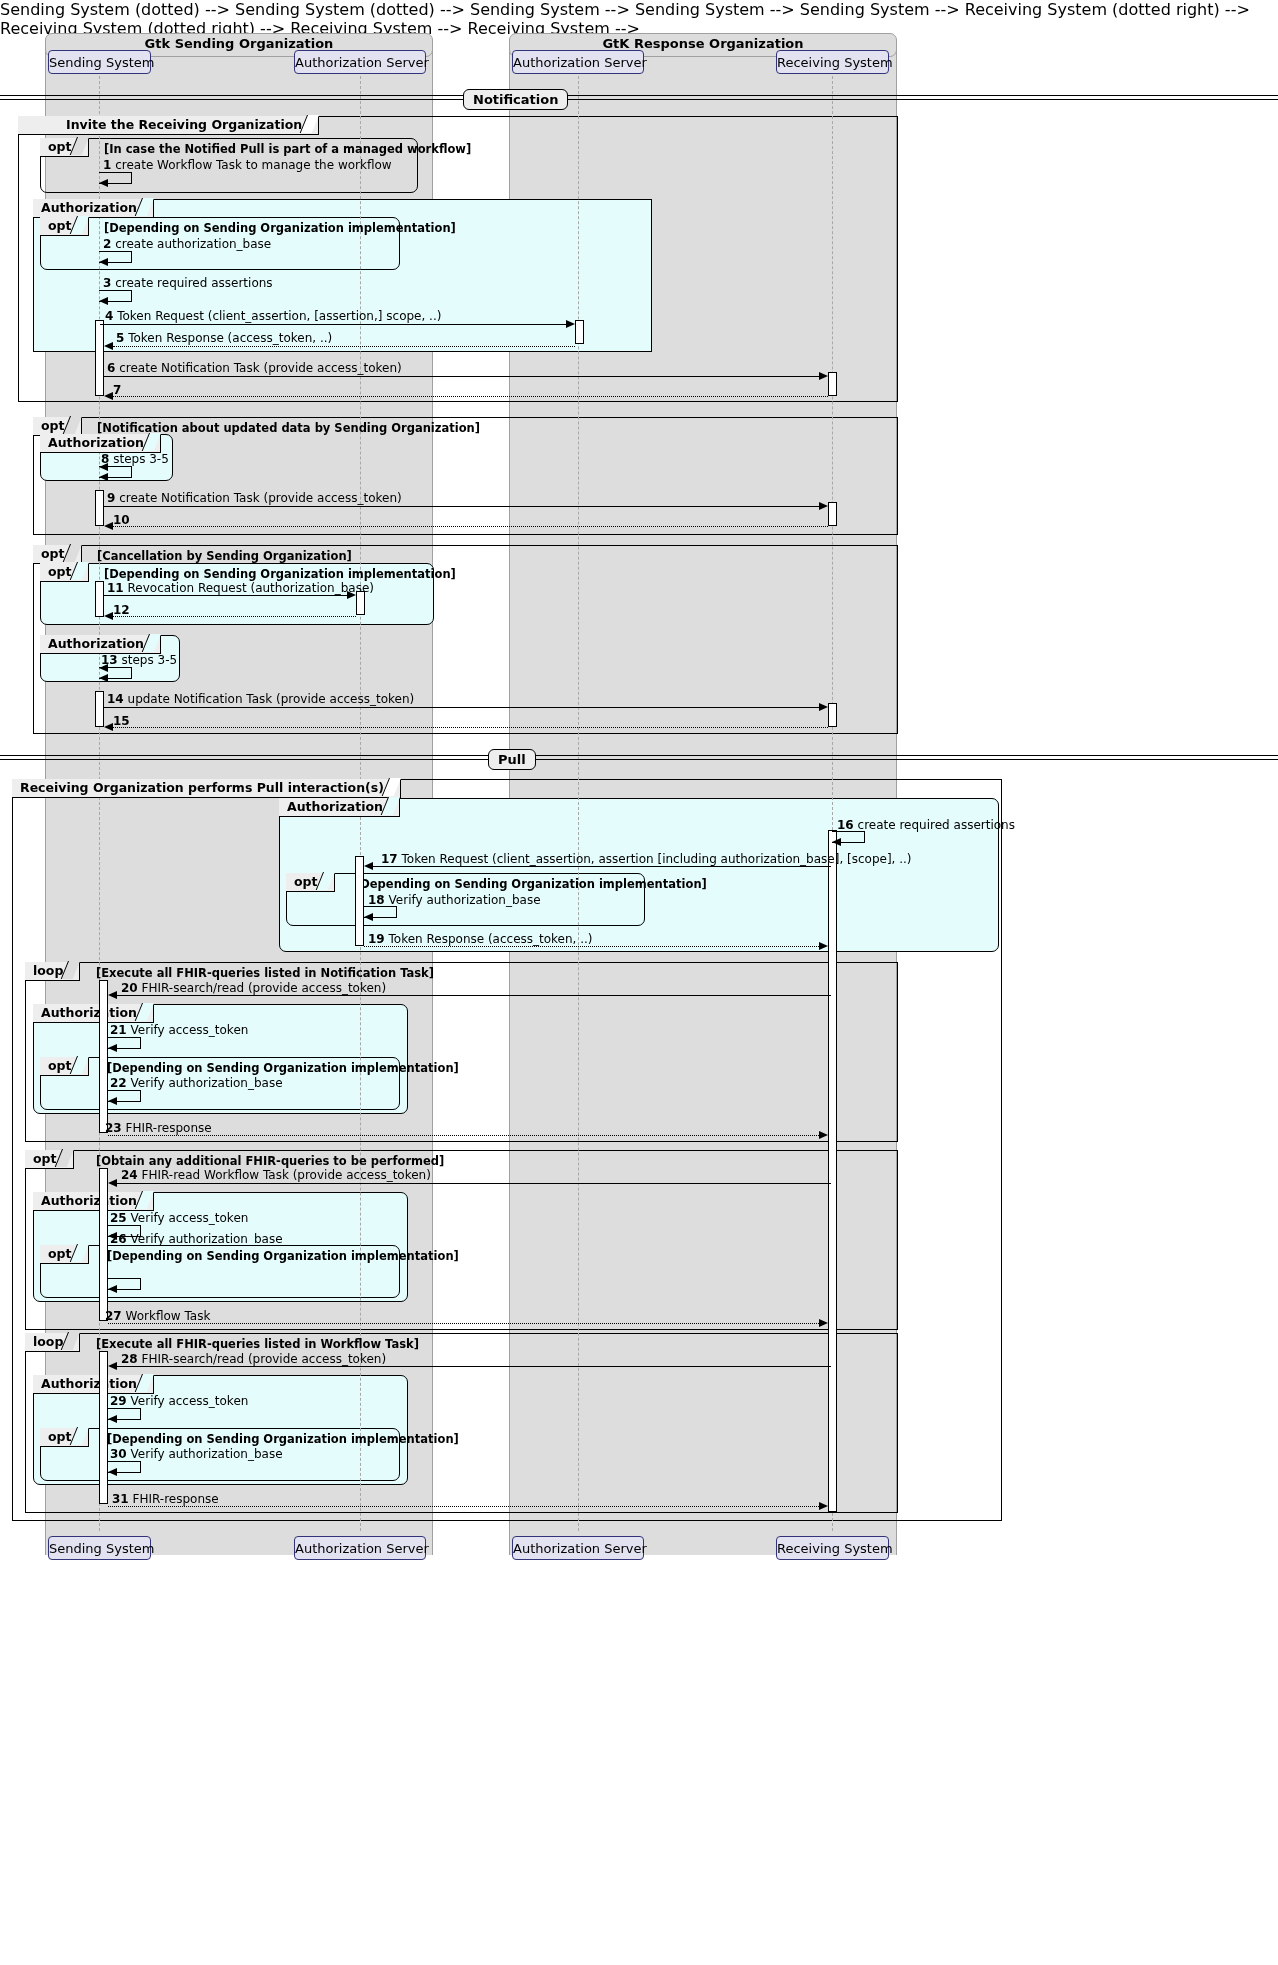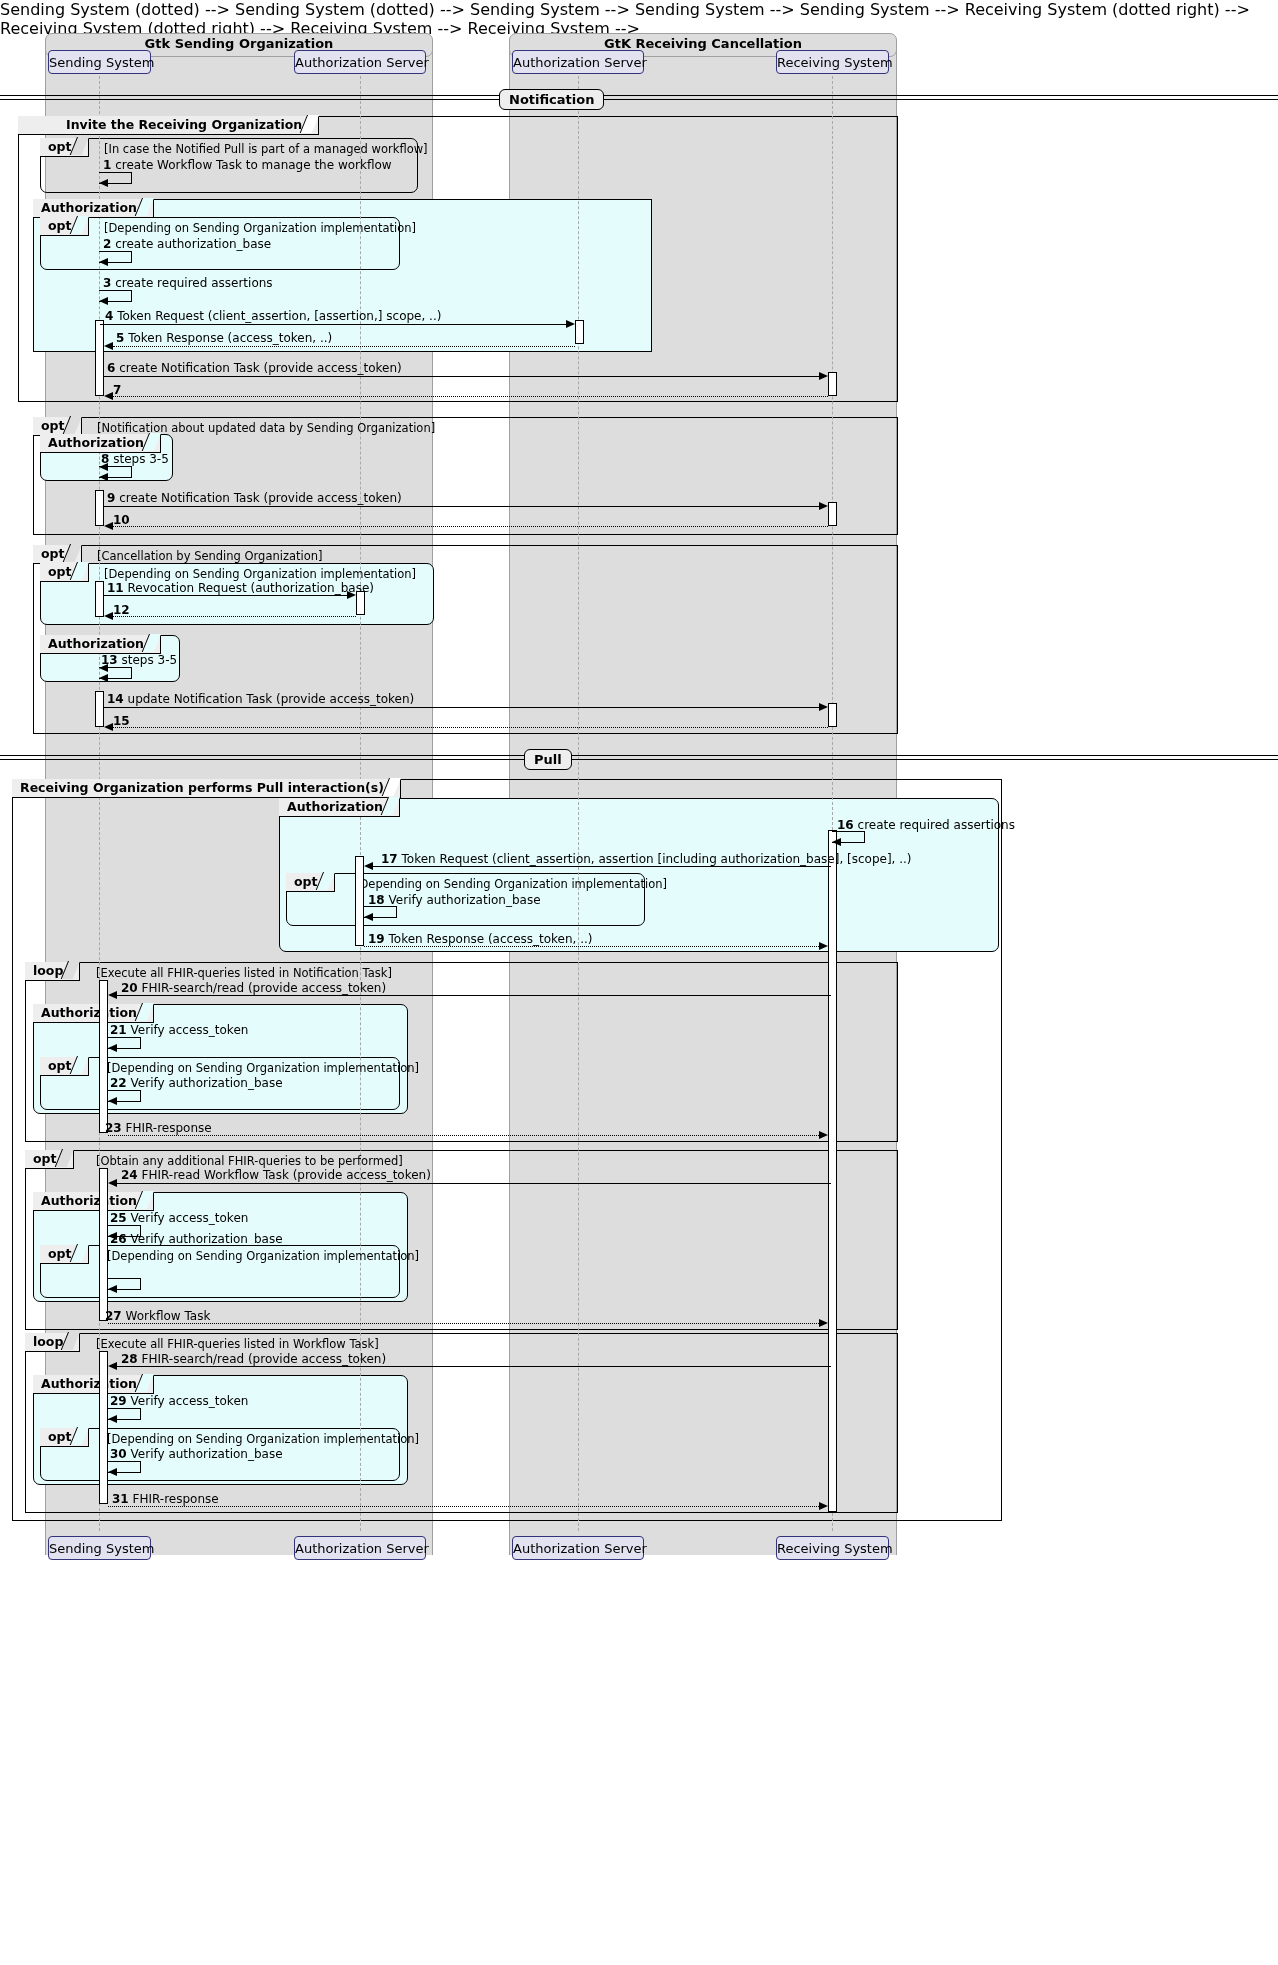--- a/index.html
+++ b/index.html
@@ -29,21 +29,21 @@
   
   .lifeline{position:absolute;width:0;border-left:1px dashed #A8A8A8;}
 
   
   .activation{position:absolute;background:#FFFFFF;border:1px solid #000;box-sizing:border-box;}
 
   
   .divider-rule{position:absolute;left:0;width:1278px;height:5px;border-top:1.5px solid #000;border-bottom:1.5px solid #000;box-sizing:border-box;}
   .divider-label{
     position:absolute;background:#EEEEEE;border:1.5px solid #000;border-radius:6px;
-    font-size:13px;font-weight:bold;color:#000;padding:2px 9px;white-space:nowrap;margin-left:36px;
+    font-size:13px;font-weight:bold;color:#000;padding:2px 9px;white-space:nowrap;
   }
 
   
   .frame{position:absolute;border:1px solid #000;box-sizing:border-box;background:transparent;}
   .frame.tinted{background:#E5FCFC;}
   .frame.rounded{border-radius:7px;}
   .frame-tab{
     position:absolute;border:1px solid #000;border-top:none;border-left:none;
     background:#EEEEEE;font-size:12.5px;font-weight:bold;color:#000;
     padding:1px 16px 2px 8px;white-space:nowrap;box-sizing:border-box;
@@ -52,21 +52,21 @@
   .frame-tab::after{
     content:"";position:absolute;right:-1px;top:-1px;width:11px;height:100%;
     background:#FFFFFF;
     border-left:1px solid #000;
     transform:skewX(-22deg);transform-origin:top left;
   }
   .frame-tab.ontint::after{background:#E5FCFC;}
   .frame-tab.ongray::after{background:#DDDDDD;}
   .frame-tab.onwhite::after{background:#FFFFFF;}
   .frame-guard{
-    position:absolute;font-size:11.5px;font-weight:normal;color:#000;white-space:nowrap;
+    position:absolute;font-size:11.5px;font-weight:bold;color:#000;white-space:nowrap;
   }
 
   
   .msg-label{position:absolute;font-size:12px;color:#000;white-space:nowrap;}
   .msg-label b{font-weight:bold;}
   .arrow-line{position:absolute;height:0;border-top:1px solid #000;}
   .arrow-line.dotted{border-top:1px dotted #000;}
   .arrow-head{position:absolute;width:0;height:0;}
   .arrow-head.right{border-top:4.5px solid transparent;border-bottom:4.5px solid transparent;border-left:9px solid #000;}
   .arrow-head.left{border-top:4.5px solid transparent;border-bottom:4.5px solid transparent;border-right:9px solid #000;}
@@ -139,21 +139,21 @@
   <div class="lifeline" style="left:99px;top:76px;height:1455px;"></div>
   <div class="lifeline" style="left:360px;top:76px;height:1455px;"></div>
   <div class="lifeline" style="left:578px;top:76px;height:1455px;"></div>
   <div class="lifeline" style="left:832px;top:76px;height:1455px;"></div>
 
   
   <div class="org-head" style="left:45px;top:33px;width:386px;height:22px;">
     <span>Gtk Sending Organization</span>
   </div>
   <div class="org-head" style="left:509px;top:33px;width:386px;height:22px;">
-    <span>GtK Receiving Cancellation</span>
+    <span>GtK Response Organization</span>
   </div>
 
   
   <div class="participant" style="left:48px;top:50px;width:103px;">
     <span>Sending System</span>
   </div>
   <div class="participant" style="left:294px;top:50px;width:132px;">
     <span>Authorization Server</span>
   </div>
   <div class="participant" style="left:512px;top:50px;width:132px;">

